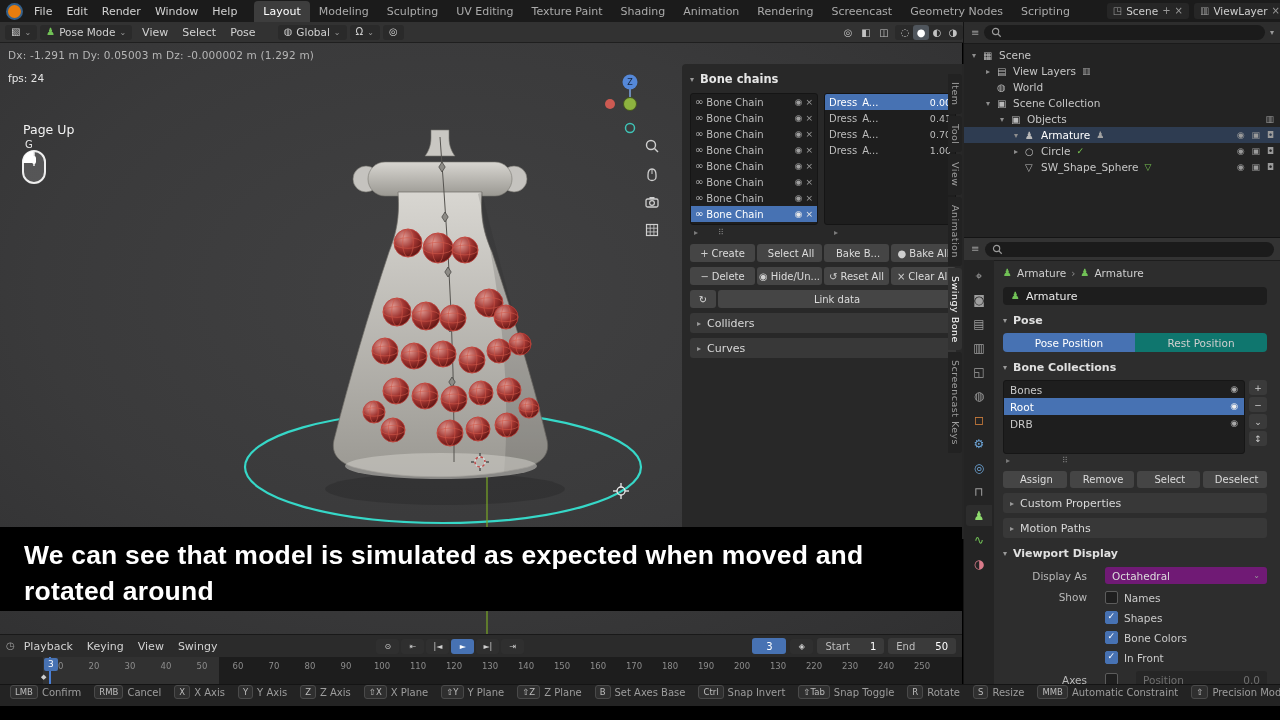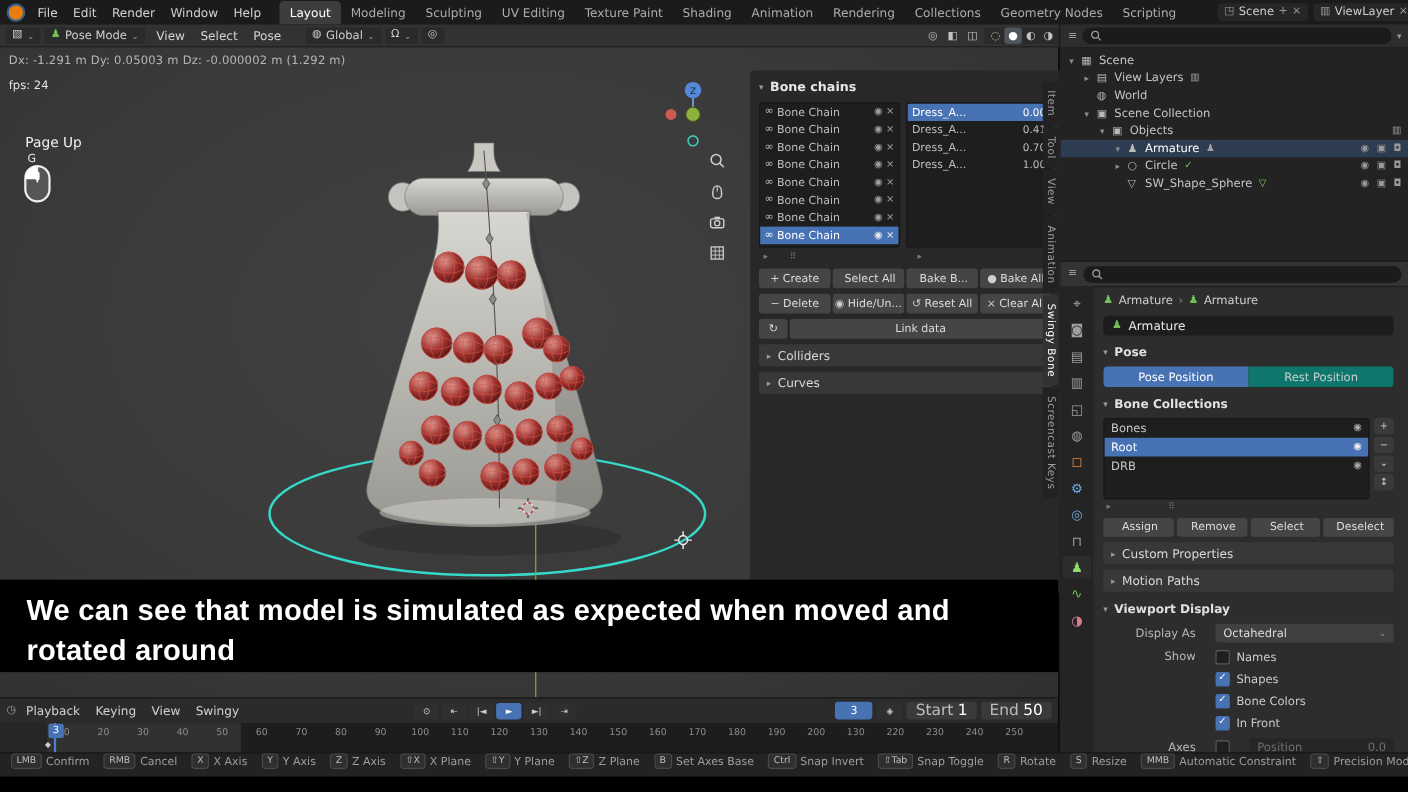--- a/index.html
+++ b/index.html
@@ -106,21 +106,21 @@
   .bc-row.selected{background:#4772b3;color:#fff}
   .bc-row .eye{margin-left:auto;font-size:9px;color:#a9a9a9}
   .bc-row.selected .eye{color:#eee}
   .bc-side{width:18px;flex:0 0 18px;display:flex;flex-direction:column;gap:2px}
   .mini{height:15px;background:#3a3a3a;border-radius:3px;display:flex;align-items:center;justify-content:center;font-size:9px;color:#cfcfcf}
   .bc-footer{display:flex;align-items:center;color:#7a7a7a;font-size:8px;height:13px;padding:0 3px;gap:52px}
   .act-row{display:flex;gap:3px;margin:4px 0 0}
   .act-row .btn{height:17px}
   .prow{display:flex;align-items:center;margin-top:7px;gap:18px}
   .plabel{width:84px;text-align:right;color:#b9b9b9;font-size:10.5px;flex:0 0 84px}
-  .pfield{flex:1;height:17px;background:#404040;border-radius:3px;display:flex;align-items:center;padding:0 7px;color:#dcdcdc;font-size:10.5px;gap:4px}
+  .pfield{flex:1;height:17px;background:#701a75;border-radius:3px;display:flex;align-items:center;padding:0 7px;color:#dcdcdc;font-size:10.5px;gap:4px}
   .pfield .chv{margin-left:auto;color:#9a9a9a;font-size:8px}
   .pfield.disabled{color:#6f6f6f;background:#262626}
   .pfield.disabled .val{margin-left:auto;color:#6f6f6f}
   .cbox{width:11px;height:11px;border:1px solid #5c5c5c;border-radius:2px;background:#1f1f1f;flex:0 0 11px;position:relative}
   .check-row{display:flex;align-items:center;gap:6px;margin-bottom:7px}
   .check-row:last-child{margin-bottom:0}
   .clabel{font-size:10.5px;color:#cbcbcb}
   .check-row.checked .cbox{background:#4772b3;border-color:#4772b3}
   .check-row.checked .cbox::after{content:"✓";position:absolute;left:1.5px;top:-1.5px;font-size:9px;color:#fff}
   .checkcol{flex:1}
@@ -130,21 +130,21 @@
   .sub-text{color:#fff;font-size:26.5px;font-weight:700;line-height:36px;font-family:"Liberation Sans","DejaVu Sans",sans-serif;letter-spacing:.2px}
 
   
   #timeline{position:absolute;left:0;top:634px;width:962px;height:50px;background:#2b2b2b;border-top:1px solid #191919;z-index:2}
   .tl-header{height:22px;display:flex;align-items:center;gap:2px;padding:0 6px;position:relative}
   .transport{display:flex;gap:2px;margin-left:150px;align-items:center}
   .tbtn{min-width:19px;height:15px;background:#2f2f2f;border-radius:3px;display:flex;align-items:center;justify-content:center;font-size:8px;color:#cfcfcf;padding:0 2px}
   .tbtn.active{background:#4772b3;color:#fff}
   .tl-fields{margin-left:auto;display:flex;gap:4px;align-items:center}
   .framefield{min-width:34px;height:16px;background:#4772b3;border-radius:3px;color:#fff;display:flex;align-items:center;justify-content:center;font-size:10px}
-  .rangefield{height:16px;background:#3a3a3a;border-radius:3px;color:#bdbdbd;display:flex;align-items:center;gap:4px;padding:0 8px;font-size:14px}
+  .rangefield{height:16px;background:#3a3a3a;border-radius:3px;color:#bdbdbd;display:flex;align-items:center;gap:20px;padding:0 8px;font-size:10px}
   .rangefield .rv{color:#fff}
   .tl-ruler{position:absolute;left:0;top:22px;right:0;bottom:0;background:#262626;overflow:hidden}
   .range-hl{position:absolute;left:43px;width:176px;top:0;bottom:0;background:rgba(255,255,255,.05)}
   .after-range{position:absolute;left:219px;right:0;top:0;bottom:0;background:rgba(0,0,0,.22)}
   .rnums{position:absolute;left:40px;top:4px;display:flex}
   .rnum{width:36px;text-align:center;font-size:8.5px;color:#8c8c8c}
   .playhead{position:absolute;left:49px;top:0;bottom:0;width:2px;background:#4a7fd6}
   .ph-label{position:absolute;left:44px;top:1px;background:#4772b3;color:#fff;font-size:9px;padding:0 4px;border-radius:2px;height:13px;line-height:13px}
   .kf{position:absolute;left:41px;bottom:4px;color:#cfcfcf;font-size:7px}
 
@@ -169,21 +169,21 @@
     </div>
   <div class="ws-wrap">
       <span class="ws active">Layout</span>
       <span class="ws">Modeling</span>
       <span class="ws">Sculpting</span>
       <span class="ws">UV Editing</span>
       <span class="ws">Texture Paint</span>
       <span class="ws">Shading</span>
       <span class="ws">Animation</span>
       <span class="ws">Rendering</span>
-      <span class="ws">Collections</span>
+      <span class="ws">Screencast</span>
       <span class="ws">Geometry Nodes</span>
       <span class="ws">Scripting</span>
     </div>
   <div class="topbar-right">
     <div class="pill">
       <span class="gi dim">◳</span>
       <span>Scene</span>
       <span class="gi dim">+</span>
       <span class="gi dim">×</span>
     </div>

